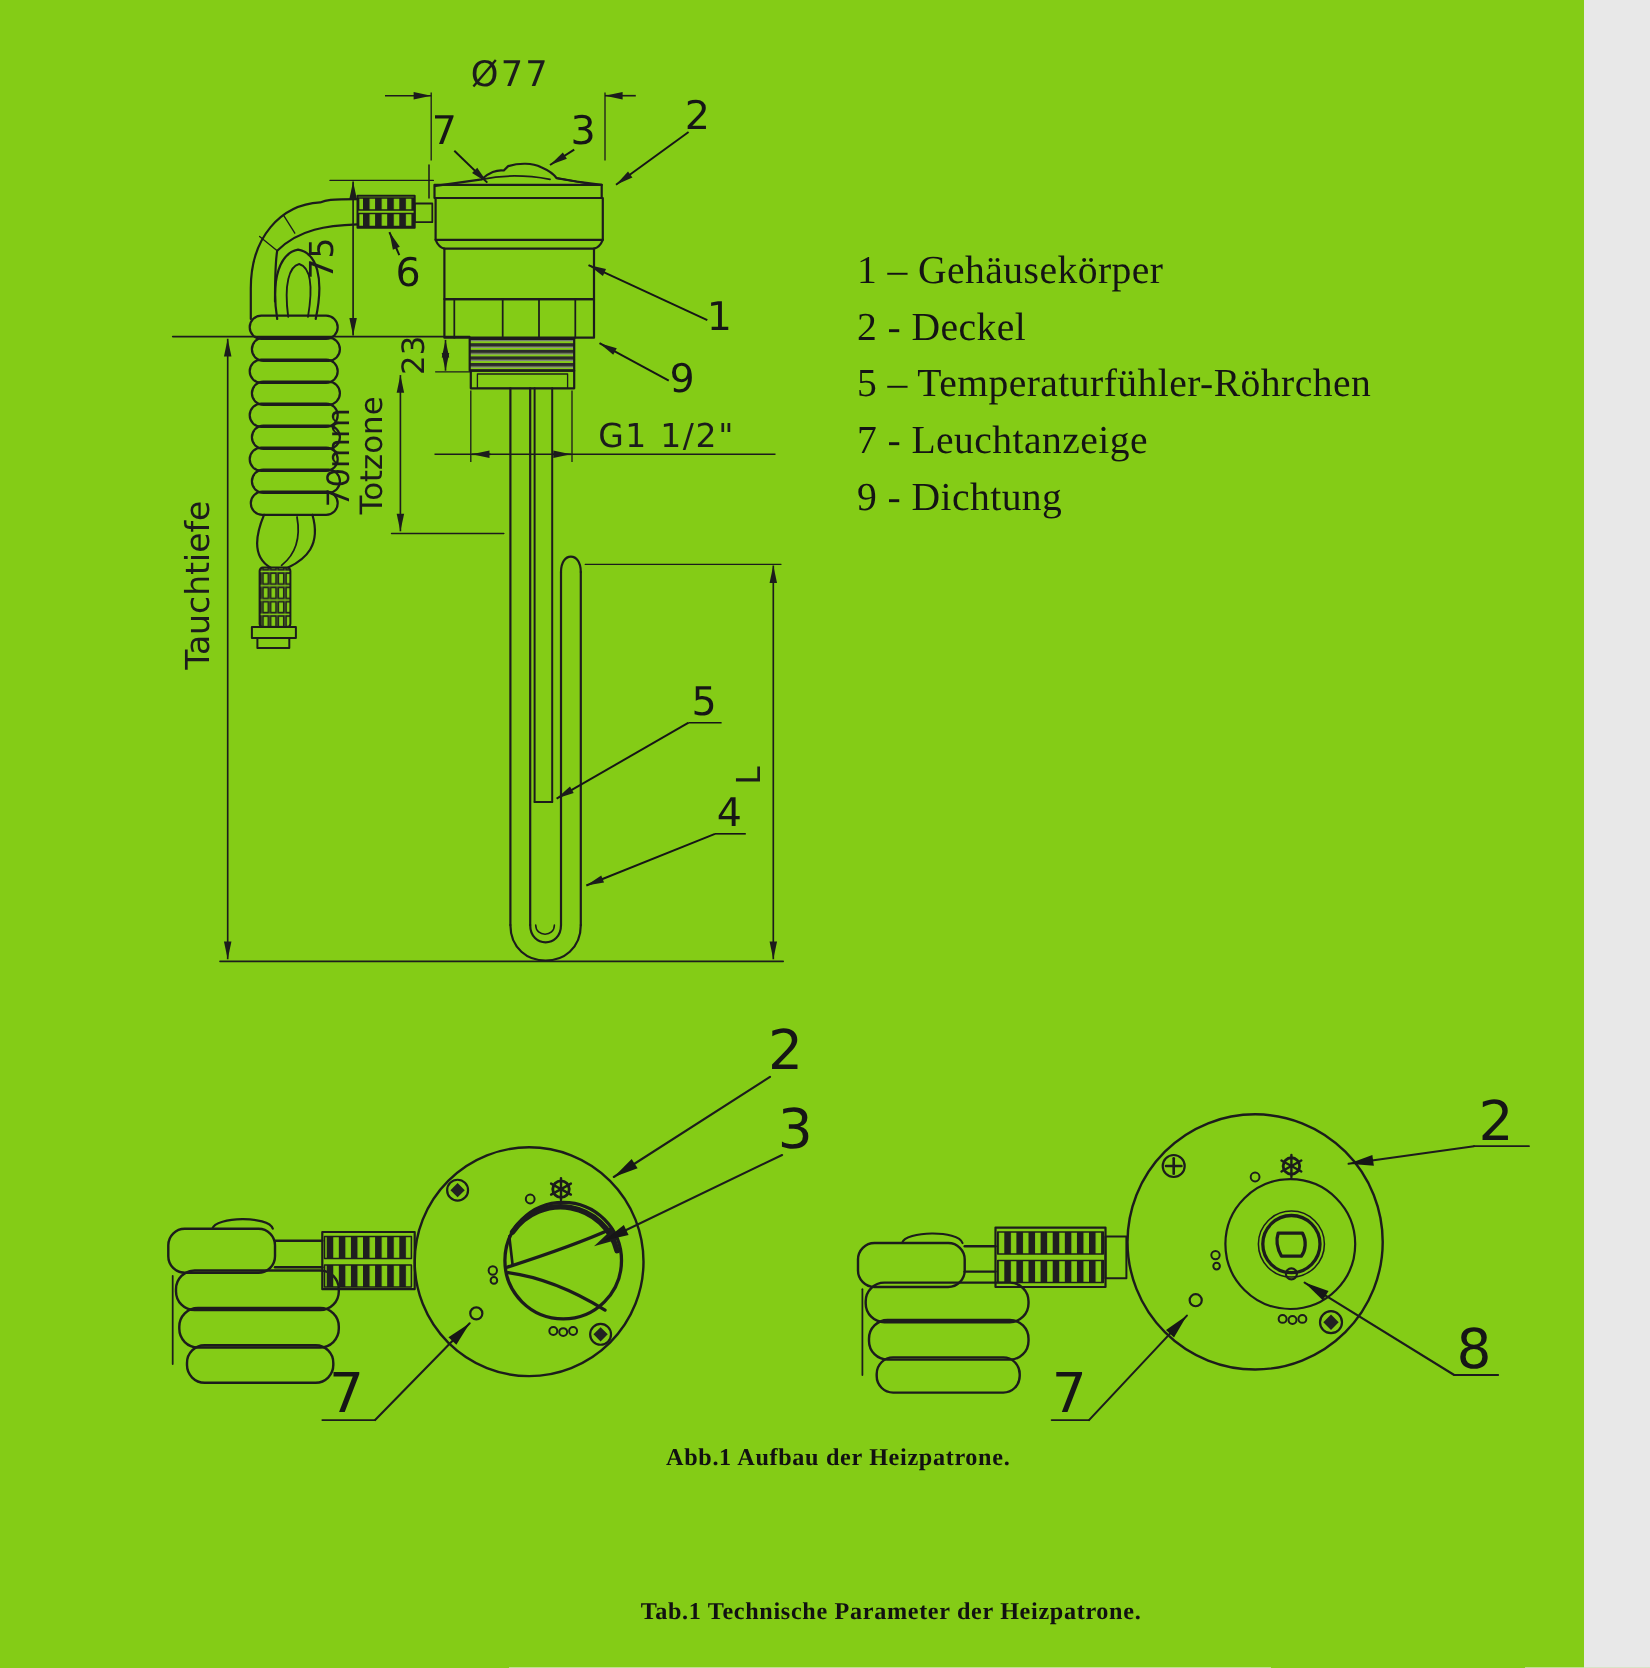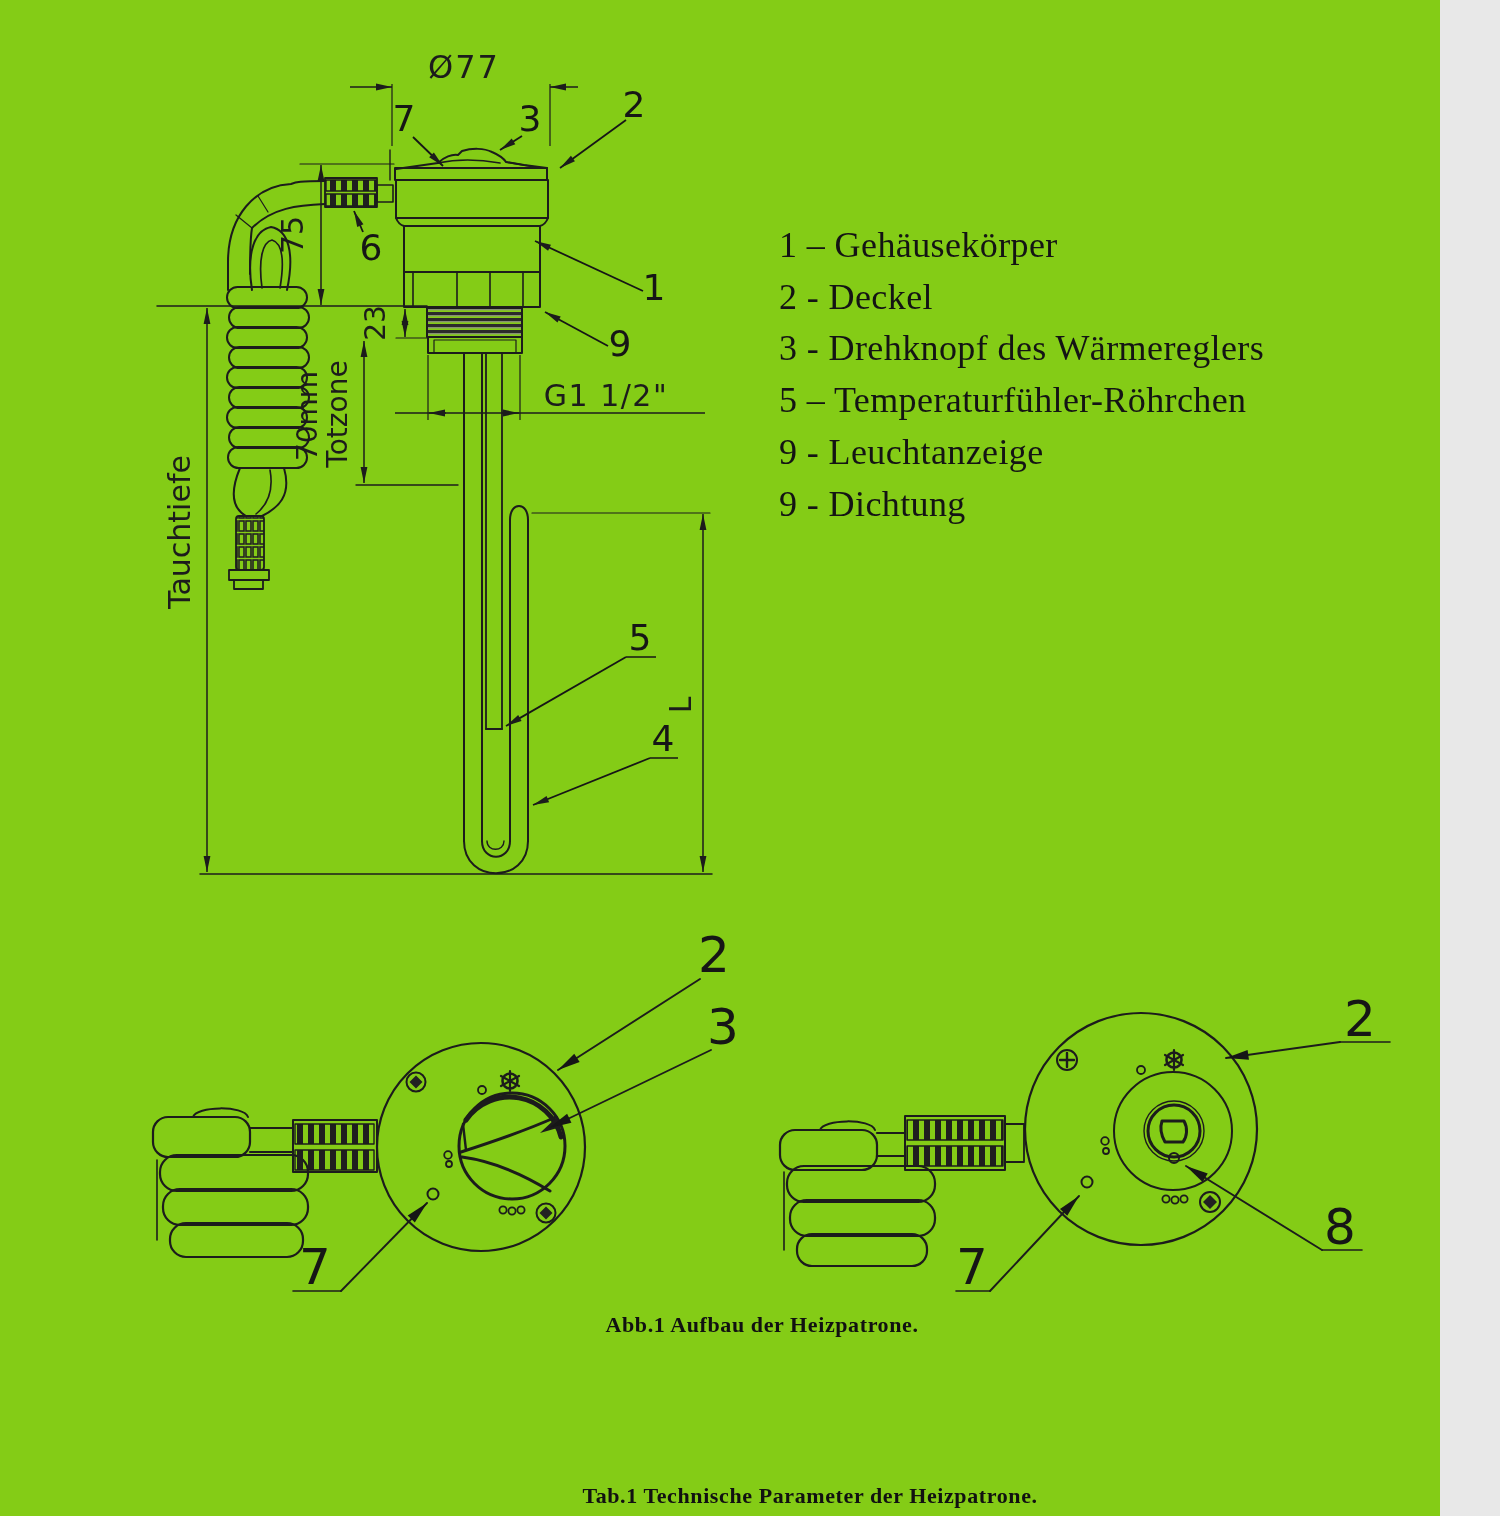--- a/index.html
+++ b/index.html
@@ -4,21 +4,21 @@
 <style>
   html,body{margin:0;padding:0;background:#e8e8e8;}
   .page{position:relative;width:1440px;height:1516px;background:#84cc16;overflow:hidden;
         font-family:"Liberation Serif", serif;color:#1b1b1b;}
   .page svg{position:absolute;left:0;top:0;}
   .legend{position:absolute;left:779px;top:220px;width:580px;
           font-size:36px;line-height:51.7px;letter-spacing:.4px;color:#141414;}
   .caption{position:absolute;text-align:center;font-size:22px;font-weight:600;
            letter-spacing:.6px;color:#111;}
   .cap-fig{left:462px;top:1312px;width:600px;}
-  .cap-tab{left:460px;top:1452px;width:700px;margin-top:31px;}
+  .cap-tab{left:460px;top:1452px;width:700px;}
   .dimtxt{font-family:"DejaVu Sans", sans-serif;fill:#1c1c1c;}
   .callout{font-family:"DejaVu Sans", sans-serif;fill:#161616;}
 </style>
 </head>
 <body>
 
 <div class="page">
 
 <svg width="1500" height="1516" viewBox="0 0 1500 1516">
   <defs>
@@ -319,22 +319,21 @@
       <text class="callout" x="1360" y="1036" font-size="50" text-anchor="middle" stroke="none">2</text>
       <text class="callout" x="1340" y="1244" font-size="50" text-anchor="middle" stroke="none">8</text>
       <text class="callout" x="972" y="1284" font-size="50" text-anchor="middle" stroke="none">7</text>
     </g>
   </g>
 </svg>
 
   <div class="legend">
     <div>1 – Gehäusekörper</div>
     <div>2 - Deckel</div>
-    <div>3 - Drehknopf des Wärmereglers</div>
     <div>5 – Temperaturfühler-Röhrchen</div>
-    <div>9 - Leuchtanzeige</div>
+    <div>7 - Leuchtanzeige</div>
     <div>9 - Dichtung</div>
   </div>
 
   <div class="caption cap-fig">Abb.1 Aufbau der Heizpatrone.</div>
   <div class="caption cap-tab">Tab.1 Technische Parameter der Heizpatrone.</div>
 
 </div>
 
 </body></html>

